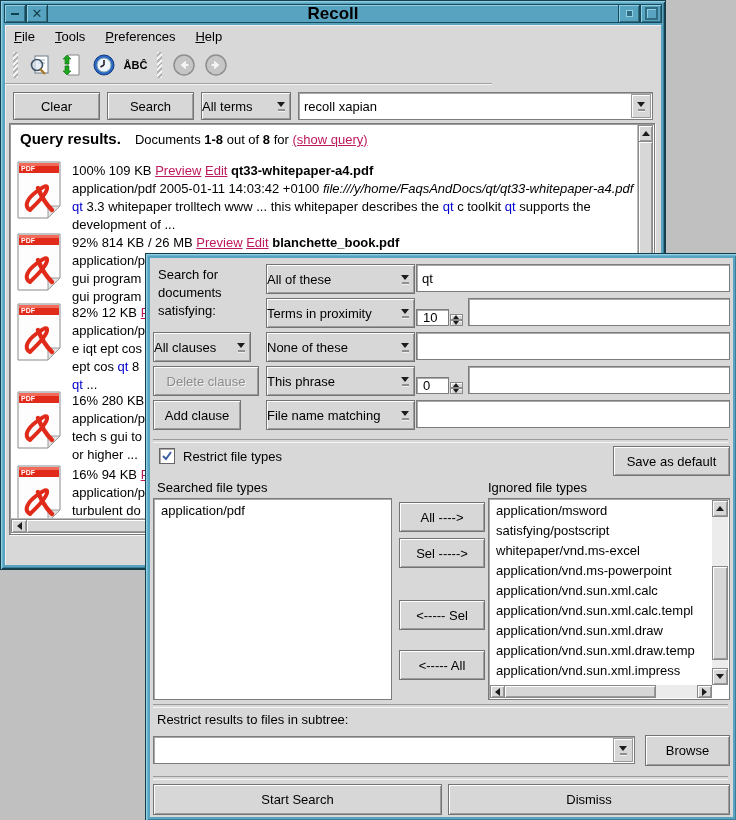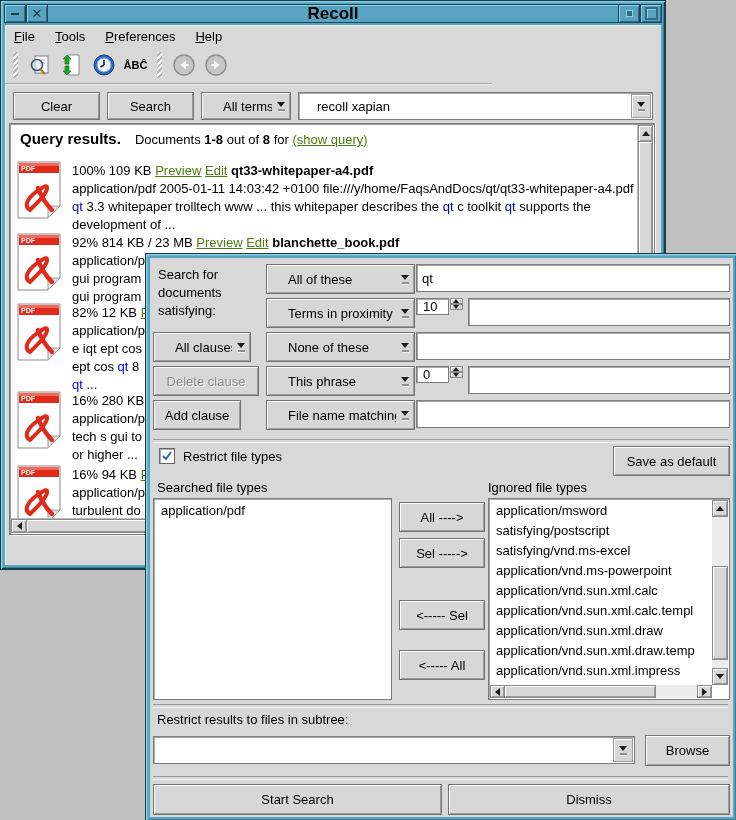--- a/index.html
+++ b/index.html
@@ -35,61 +35,61 @@
   .tool-icon{width:27px;height:27px;display:flex;align-items:center;justify-content:center}
   
   .btn{background:#d7d7d7;border:1px solid #737373;
        box-shadow:inset 1px 1px 0 #ffffff,inset -1px -1px 0 #9c9c9c;
        display:flex;align-items:center;justify-content:center;font-size:13px;cursor:default;
        white-space:nowrap}
   .btn.disabled{color:#8b8b8b;text-shadow:1px 1px 0 #f2f2f2}
   .combo{background:#d7d7d7;border:1px solid #737373;
          box-shadow:inset 1px 1px 0 #ffffff,inset -1px -1px 0 #9c9c9c;
          display:flex;align-items:center}
-  .combo .lbl{flex:1;padding-left:21px;white-space:nowrap;overflow:hidden}
+  .combo .lbl{flex:1;padding-left:0;white-space:nowrap;overflow:hidden}
   .combo-arrow{width:18px;align-self:stretch;display:flex;flex-direction:column;
                align-items:center;justify-content:center;gap:2px}
   .dash{width:7px;height:2px;background:#8f8f8f;box-shadow:0 1px 0 #f0f0f0}
   .tri{width:0;height:0}
   .tri.up{border-left:4px solid transparent;border-right:4px solid transparent;border-bottom:5px solid #1c1c1c}
   .tri.down{border-left:4px solid transparent;border-right:4px solid transparent;border-top:5px solid #1c1c1c}
   .tri.left{border-top:4px solid transparent;border-bottom:4px solid transparent;border-right:5px solid #1c1c1c}
   .tri.right{border-top:4px solid transparent;border-bottom:4px solid transparent;border-left:5px solid #1c1c1c}
   .search-row{display:flex;gap:7px;padding:7px 8px 0 8px;align-items:center;height:30px}
   .qinput{flex:1;height:26px;display:flex;align-items:stretch;background:#fff;
           border:1px solid #7c7c7c;box-shadow:inset 1px 1px 0 #a8a8a8}
-  .qinput input{flex:1;border:none;outline:none;background:transparent;font:13px "Liberation Sans",sans-serif;padding:0 18px}
+  .qinput input{flex:1;border:none;outline:none;background:transparent;font:13px "Liberation Sans",sans-serif;padding:0 5px}
   .qarrow{width:18px;margin:1px;background:#d7d7d7;border:1px solid #9a9a9a;
           box-shadow:inset 1px 1px 0 #fff;display:flex;flex-direction:column;align-items:center;justify-content:center;gap:2px}
   
   .results-frame{position:absolute;left:8px;top:122px;width:644px;height:410px;background:#fff;
                  border:1px solid #7a7a7a;box-shadow:inset 1px 1px 0 #9a9a9a,1px 1px 0 #f6f6f6}
   .results-view{position:absolute;left:2px;top:2px;right:17px;bottom:16px;overflow:hidden;background:#fff}
   .results-header{position:absolute;left:8px;top:4px;white-space:nowrap}
   .rh-title{font-size:15px;font-weight:bold;margin-right:14px}
   .result-row{position:absolute;left:4px;display:flex;gap:10px;white-space:nowrap}
   .result-lines{padding-top:2px}
   .rline{height:18px;line-height:18px;font-size:13px}
   .sg-plain{color:#000}
   .sg-bold{font-weight:bold}
-  .sg-italic{}
-  .sg-link{color:#4d7c0f;text-decoration:underline;cursor:pointer}
+  .sg-italic{font-style:italic}
+  .sg-link{color:#be185d;text-decoration:underline;cursor:pointer}
   .sg-hl{color:#0000cc}
   
   .sb{background:#d7d7d7;border:1px solid #8a8a8a;box-shadow:inset 1px 1px 0 #fff,inset -1px -1px 0 #9a9a9a;
       display:flex;align-items:center;justify-content:center}
   .rs-vscroll{position:absolute;top:1px;right:1px;width:15px;bottom:15px;background:#ececec;border-left:1px solid #bbb}
   .rs-hscroll{position:absolute;left:1px;bottom:1px;height:14px;right:16px;background:#ececec;border-top:1px solid #bbb}
   .rs-corner{position:absolute;right:1px;bottom:1px;width:15px;height:14px;background:#d8d8d8}
   
   .dlg{position:absolute;left:145px;top:253px;width:591px;height:567px}
   .dlg-body{position:absolute;left:4px;top:4px;right:4px;bottom:4px;background:#d8d8d8;overflow:hidden}
   .abs{position:absolute}
   .sep{position:absolute;left:3px;right:5px;height:2px;border-top:1px solid #9a9a9a;border-bottom:1px solid #f4f4f4}
-  .spin{display:flex;align-items:flex-start}
+  .spin{display:flex;align-items:flex-end}
   .spin-val{width:30px;background:#fff;border:1px solid #7c7c7c;box-shadow:inset 1px 1px 0 #a8a8a8;
             padding-left:6px;display:flex;align-items:center}
   .spin-btns{width:16px;display:flex;flex-direction:column;margin-left:1px}
   .spin-b{flex:1;background:#d7d7d7;border:1px solid #8a8a8a;box-shadow:inset 1px 1px 0 #fff;
           display:flex;align-items:center;justify-content:center}
   .val-input{background:#fff;border:1px solid #7c7c7c;box-shadow:inset 1px 1px 0 #a8a8a8}
   .val-input input{width:100%;height:100%;border:none;outline:none;background:transparent;
                    font:13px "Liberation Sans",sans-serif;padding:0 5px;box-sizing:border-box}
   .checkbox{width:14px;height:14px;background:#fff;border:1px solid #666;
             box-shadow:inset 1px 1px 0 #aaa;display:flex;align-items:center;justify-content:center}
@@ -218,21 +218,21 @@
   <svg width="46" height="60" viewBox="0 0 46 60">
     <path d="M2,2 H44 V46 L32,58 H2 Z" fill="#fdfdfd" stroke="#8a8a8a"></path>
     <path d="M32,58 L32,46 L44,46 Z" fill="#e2e2e2" stroke="#9a9a9a"></path>
     <rect x="3" y="3" width="40" height="10" fill="#e02a1a"></rect>
     <rect x="3" y="3" width="40" height="3" fill="#f26a5a"></rect>
     <text x="5" y="11" font-size="7" font-weight="bold" fill="#fff" font-family="Liberation Sans,sans-serif">PDF</text>
     <path d="M14,50 C7,46 12,38 20,32 C28,26 32,24 31,29 C30,35 20,44 14,50 Z" fill="none" stroke="#e02a1a" stroke-width="4" stroke-linejoin="round"></path>
     <path d="M22,28 C25,36 30,44 36,50" fill="none" stroke="#e02a1a" stroke-width="4.5" stroke-linecap="round"></path>
   </svg>
 <div class="result-lines">
-              <div class="rline"><span class="sg-plain">92% 814 KB / 23 MB </span><span class="sg-link">Preview</span><span class="sg-plain">  </span><span class="sg-link">Edit</span><span class="sg-plain">   </span><span class="sg-bold">blanchette_book.pdf</span></div>
+              <div class="rline"><span class="sg-plain">92% 814 KB / 26 MB </span><span class="sg-link">Preview</span><span class="sg-plain">  </span><span class="sg-link">Edit</span><span class="sg-plain">   </span><span class="sg-bold">blanchette_book.pdf</span></div>
               <div class="rline"><span class="sg-plain">application/pdf  2005-05-19 11:29:22 +0200   </span><span class="sg-italic">file:///y/home/FaqsAndDocs/qt/blanchette_book.pdf</span></div>
               <div class="rline"><span class="sg-plain">gui program</span></div>
               <div class="rline"><span class="sg-plain">gui program</span></div>
             </div>
           </div>
           <div class="result-row" style="top: 176px;">
   <svg width="46" height="60" viewBox="0 0 46 60">
     <path d="M2,2 H44 V46 L32,58 H2 Z" fill="#fdfdfd" stroke="#8a8a8a"></path>
     <path d="M32,58 L32,46 L44,46 Z" fill="#e2e2e2" stroke="#9a9a9a"></path>
     <rect x="3" y="3" width="40" height="10" fill="#e02a1a"></rect>
@@ -409,21 +409,21 @@
         <div class="btn abs" style="left: 249px; top: 244px; width: 84px; height: 28px;">All ----&gt;</div>
         <div class="btn abs" style="left: 249px; top: 280px; width: 84px; height: 28px; text-align: right;">Sel -----&gt;</div>
         <div class="btn abs" style="left: 249px; top: 342px; width: 84px; height: 28px;">&lt;----- Sel</div>
         <div class="btn abs" style="left: 249px; top: 392px; width: 84px; height: 28px;">&lt;----- All</div>
       </div>
 
     <div class="listbox abs" style="left:338px;top:240px;width:240px;height:200px">
       <div class="lb-items with-sb" id="ignored-items">
           <div class="lb-item">application/msword</div>
           <div class="lb-item">satisfying/postscript</div>
-          <div class="lb-item">satisfying/vnd.ms-excel</div>
+          <div class="lb-item">whitepaper/vnd.ms-excel</div>
           <div class="lb-item">application/vnd.ms-powerpoint</div>
           <div class="lb-item">application/vnd.sun.xml.calc</div>
           <div class="lb-item">application/vnd.sun.xml.calc.templ</div>
           <div class="lb-item">application/vnd.sun.xml.draw</div>
           <div class="lb-item">application/vnd.sun.xml.draw.temp</div>
           <div class="lb-item">application/vnd.sun.xml.impress</div>
         </div>
       <div class="lb-vscroll">
         <div class="sb" style="position:absolute;top:0;left:0;right:0;height:15px">
             <span class="tri up"></span>

